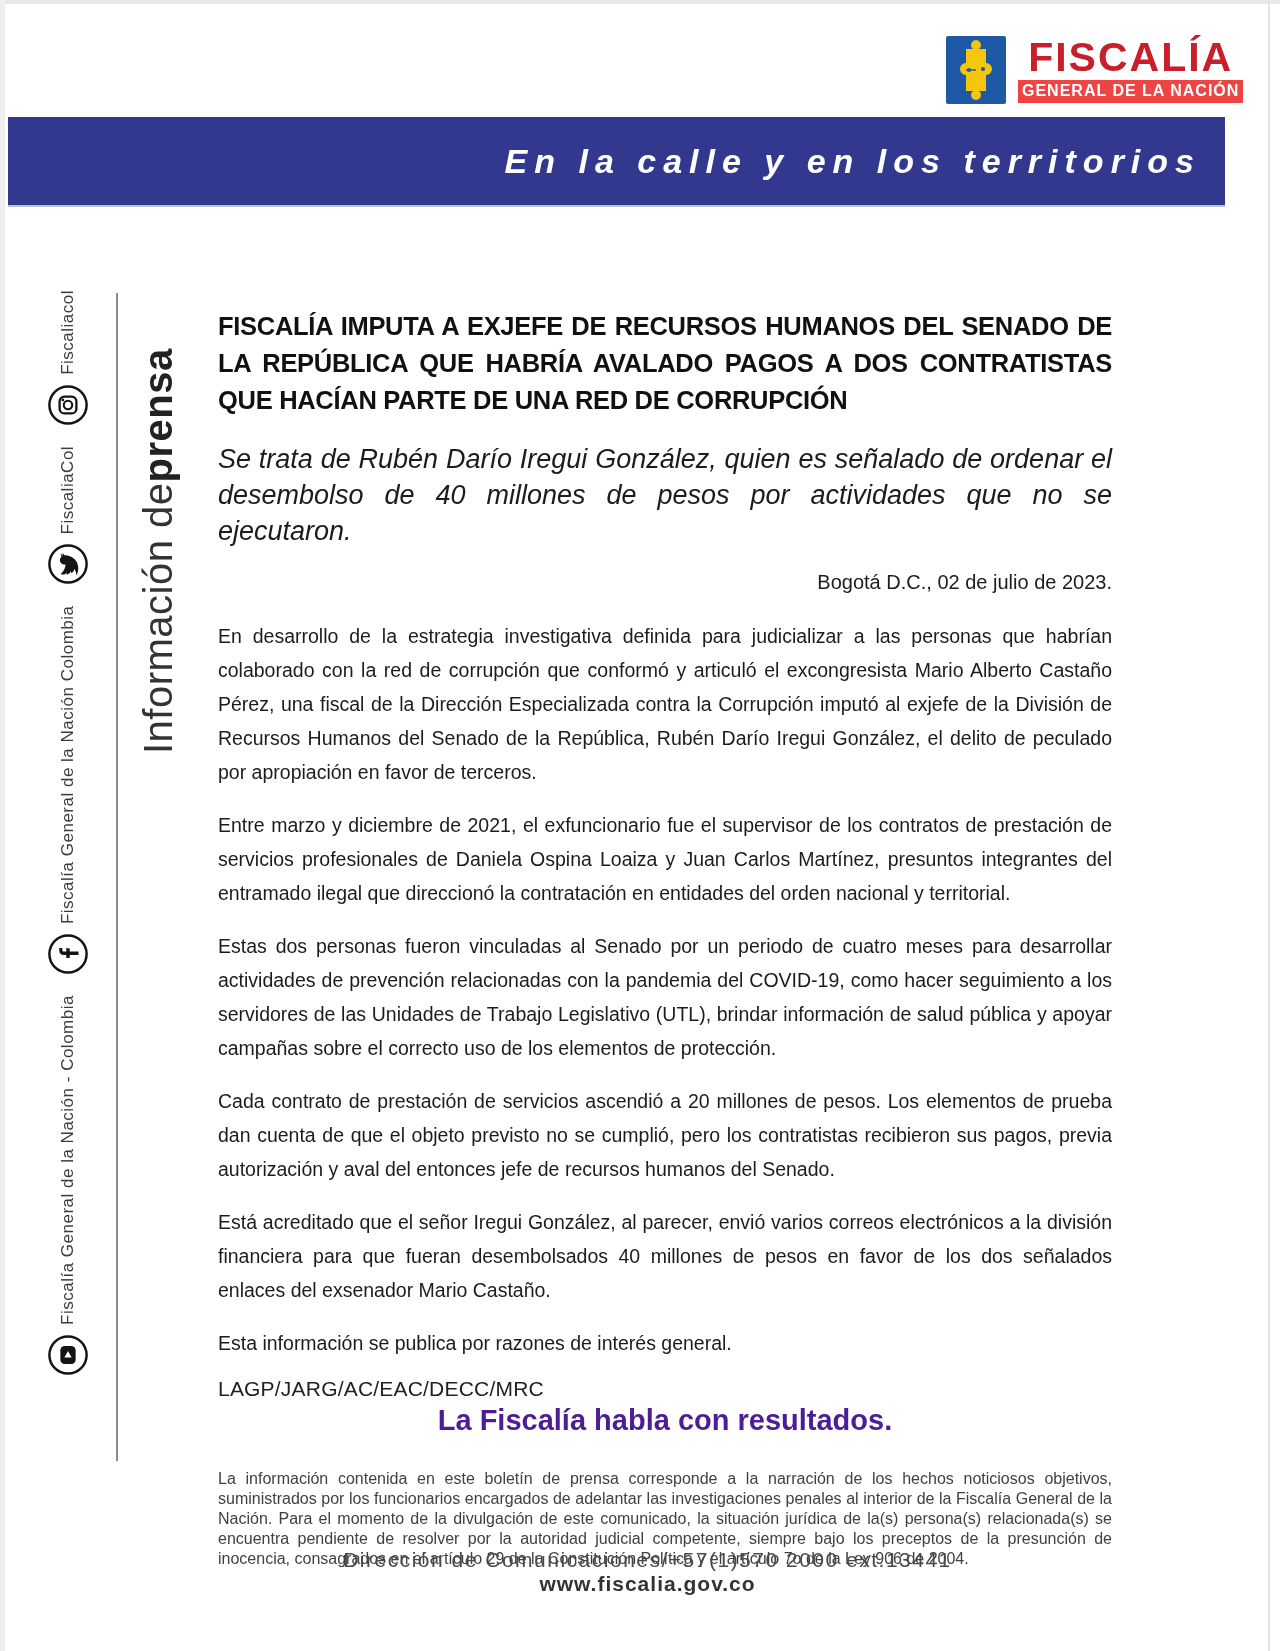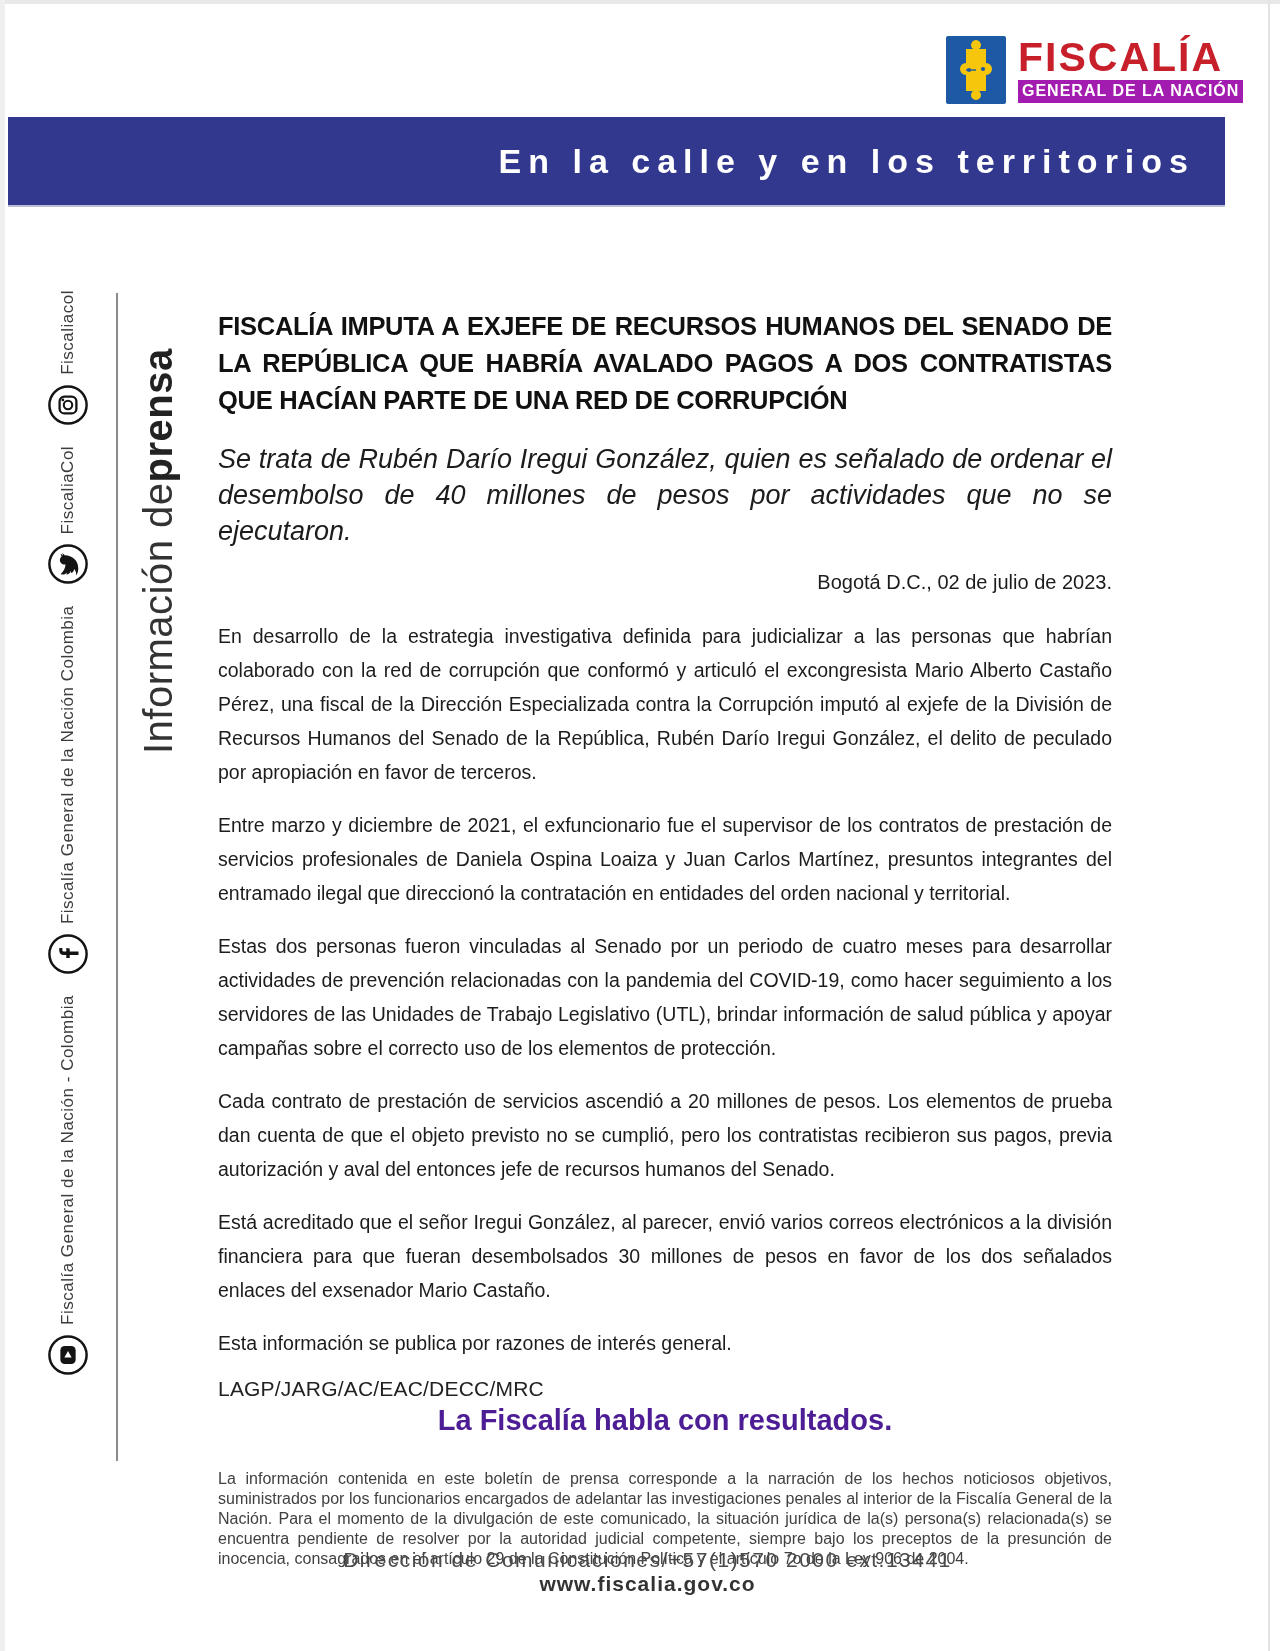--- a/index.html
+++ b/index.html
@@ -16,37 +16,37 @@
 
   
   .logo { position:absolute; left:946px; top:36px; width:280px; height:70px; display:flex; }
   .logo-square {
     position:relative; width:60px; height:68px; background:#1e59a6; border-radius:2px;
     display:flex; align-items:center; justify-content:center; flex:0 0 auto;
   }
   .logo-wordmark { margin-left:12px; display:flex; flex-direction:column; align-items:stretch; }
   .logo-name {
     font-size:41px; line-height:42px; font-weight:bold; letter-spacing:2px;
-    color:#c8202a; white-space:nowrap;
+    color:#c8202a; white-space:nowrap;text-align:center;
   }
   .logo-subtitle-bar {
-    margin-top:2px; background:#a21caf; color:#ffffff; text-align:center;
+    margin-top:2px; background:#ef4444; color:#ffffff; text-align:center;
     font-size:16px; font-weight:bold; letter-spacing:1px; padding:2px 4px 3px 4px;
     white-space:nowrap;
   }
 
   
   .banner {
     position:absolute; left:8px; top:117px; width:1217px; height:90px;
     background:#32388e; border-bottom:2px solid #b9bdd6;
     display:flex; align-items:center; justify-content:flex-end;
   }
   .banner-text {
     color:#ffffff; font-size:34px; font-weight:600; letter-spacing:7px;
-    padding-right:30px; white-space:nowrap;
+    padding-right:24px; white-space:nowrap;font-style:italic;
   }
 
   
   .sidebar-divider {
     position:absolute; left:116px; top:293px; width:2px; height:1168px; background:#8a8a8a;
   }
   .social-strip {
     position:absolute; left:40px; top:1495px; width:1205px; height:55px;
     transform:rotate(-90deg); transform-origin:0 0;
     display:flex; flex-direction:row; align-items:center; justify-content:flex-end; gap:20px;
@@ -161,21 +161,21 @@
   </div>
 
   <div class="content">
     <h1 class="headline">FISCALÍA IMPUTA A EXJEFE DE RECURSOS HUMANOS DEL SENADO DE LA REPÚBLICA QUE HABRÍA AVALADO PAGOS A DOS CONTRATISTAS QUE HACÍAN PARTE DE UNA RED DE CORRUPCIÓN</h1>
     <p class="lede">Se trata de Rubén Darío Iregui González, quien es señalado de ordenar el desembolso de 40 millones de pesos por actividades que no se ejecutaron.</p>
     <p class="dateline">Bogotá D.C., 02 de julio  de 2023.</p>
     <p class="body-para">En desarrollo de la estrategia investigativa definida para judicializar a las personas que habrían colaborado con la red de corrupción que conformó y articuló el excongresista Mario Alberto Castaño Pérez, una fiscal de la Dirección Especializada contra la Corrupción imputó al exjefe de la División de Recursos Humanos del Senado de la República, Rubén Darío Iregui González, el delito de peculado por apropiación en favor de terceros.</p>
     <p class="body-para">Entre marzo y diciembre de 2021, el exfuncionario fue el supervisor de los contratos de prestación de servicios profesionales de Daniela Ospina Loaiza y Juan Carlos Martínez, presuntos integrantes del entramado ilegal que direccionó la contratación en entidades del orden nacional y territorial.</p>
     <p class="body-para">Estas dos personas fueron vinculadas al Senado por un periodo de cuatro meses para desarrollar actividades de prevención relacionadas con la pandemia del COVID-19, como hacer seguimiento a los servidores de las Unidades de Trabajo Legislativo (UTL), brindar información de salud pública y apoyar campañas sobre el correcto uso de los elementos de protección.</p>
     <p class="body-para">Cada contrato de prestación de servicios ascendió a 20 millones de pesos. Los elementos de prueba dan cuenta de que el objeto previsto no se cumplió, pero los contratistas recibieron sus pagos, previa autorización y aval del entonces jefe de recursos humanos del Senado.</p>
-    <p class="body-para">Está acreditado que el señor Iregui González, al parecer, envió varios correos electrónicos a la división financiera para que fueran desembolsados 30 millones de pesos en favor de los dos señalados enlaces del exsenador Mario Castaño.</p>
+    <p class="body-para">Está acreditado que el señor Iregui González, al parecer, envió varios correos electrónicos a la división financiera para que fueran desembolsados 40 millones de pesos en favor de los dos señalados enlaces del exsenador Mario Castaño.</p>
     <p class="body-para">Esta información se publica por razones de interés general.</p>
     <p class="signature">LAGP/JARG/AC/EAC/DECC/MRC</p>
     <p class="tagline">La Fiscalía habla con resultados.</p>
     <p class="disclaimer">La información contenida en este boletín de prensa corresponde a la narración de los hechos noticiosos objetivos, suministrados por los funcionarios encargados de adelantar las investigaciones penales al interior de la Fiscalía General de la Nación. Para el momento de la divulgación de este comunicado, la situación jurídica de la(s) persona(s) relacionada(s) se encuentra pendiente de resolver por la autoridad judicial competente, siempre bajo los preceptos de la presunción de inocencia, consagrados en el artículo 29 de la Constitución Política y el artículo 7o de la Ley 906 de 2004.</p>
   </div>
 
   <div class="footer">
     <div class="footer-line1">Dirección de Comunicaciones/+57(1)570 2000 ext.13441</div>
     <div class="footer-line2">www.fiscalia.gov.co</div>
   </div>

